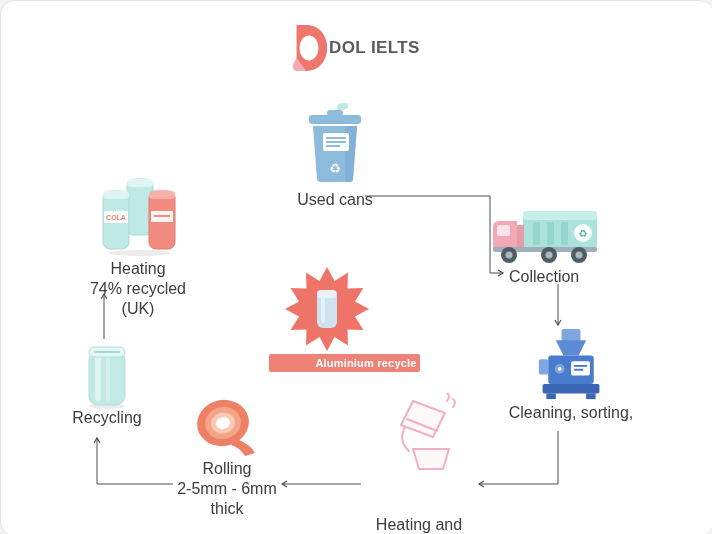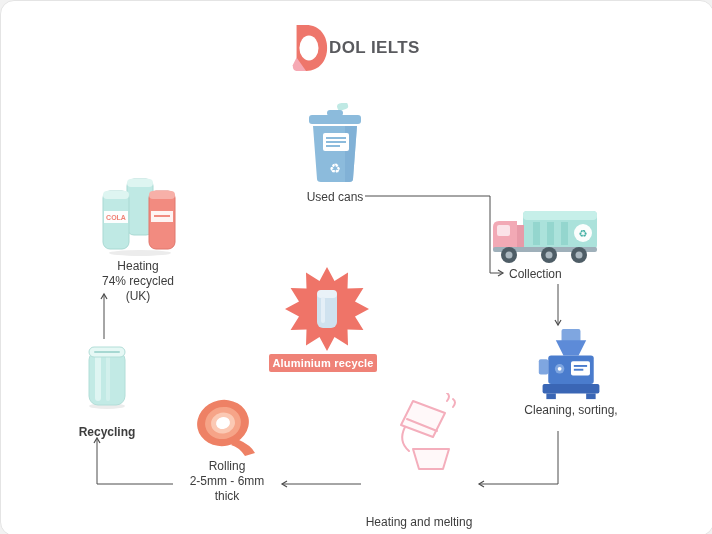--- a/index.html
+++ b/index.html
@@ -1,25 +1,25 @@
 <!DOCTYPE html>
 <html><head>
 <meta charset="utf-8">
 <style>
   html,body{margin:0;padding:0;background:#f2f2f2;font-family:"Liberation Sans",sans-serif;}
   .canvas{position:relative;width:712px;height:534px;background:#ffffff;border:1px solid #e4e4e4;
           border-radius:14px;overflow:hidden;margin:0 auto;}
   .abs{position:absolute;}
-  .label{font-size:12px;color:#3d3d3d;text-align:center;line-height:1.25;}
+  .label{font-size:16px;color:#3d3d3d;text-align:center;line-height:1.25;}
   .label .ln{display:block;}
   .logo{display:flex;align-items:center;gap:0;}
   .logo-text{font-size:17px;font-weight:700;color:#595a5e;letter-spacing:.4px;line-height:1.35;}
   .logo-text span{display:block;}
   .badge{background:#ef8277;color:#fff;font-size:11px;font-weight:700;letter-spacing:.2px;
-         height:18px;display:flex;align-items:center;justify-content:center;border-radius:2px;}
+         height:18px;display:flex;align-items:center;justify-content:center;border-radius:2px;padding-left:43px;}
   svg{display:block;}
   .arrows{pointer-events:none;}
 </style>
 </head>
 <body>
 
 <div class="canvas">
 
   <div class="abs logo" style="left:286px;top:22px;">
     <svg width="42" height="50" viewBox="0 0 44 52">
@@ -114,21 +114,21 @@
   </div>
 
   <svg class="abs" style="left:84px;top:342px;" width="44" height="66" viewBox="0 0 44 66">
     <ellipse cx="22" cy="63" rx="18" ry="3" fill="#ECECEC"></ellipse>
     <rect x="4" y="8" width="36" height="54" rx="9" fill="#C2EAE5" stroke="#B2DED8"></rect>
     <rect x="10" y="12" width="6" height="46" rx="3" fill="#DEF5F2"></rect>
     <rect x="21" y="12" width="4" height="46" rx="2" fill="#D2F0EC"></rect>
     <rect x="4" y="4" width="36" height="10" rx="5" fill="#E6F8F5" stroke="#B2DED8"></rect>
     <rect x="9" y="8" width="26" height="2" rx="1" fill="#A7D8D2"></rect>
   </svg>
-  <div class="abs label" style="left:70px;top:424px;width:72px;font-weight:bold;">Recycling</div>
+  <div class="abs label" style="left:70px;top:407px;width:72px;">Recycling</div>
 
   <svg class="abs" style="left:100px;top:176px;" width="78" height="80" viewBox="0 0 78 80">
     <ellipse cx="39" cy="76" rx="31" ry="3" fill="#ECECEC"></ellipse>
     <rect x="26" y="2" width="26" height="56" rx="7" fill="#BFE9E4" stroke="#A9D9D3"></rect>
     <rect x="26" y="2" width="26" height="8" rx="4" fill="#DEF5F1"></rect>
     <rect x="48" y="14" width="26" height="58" rx="7" fill="#F28B80" stroke="#E0766C"></rect>
     <rect x="48" y="14" width="26" height="8" rx="4" fill="#F7B0A8"></rect>
     <rect x="50" y="34" width="22" height="11" fill="#ffffff" opacity="0.9"></rect>
     <rect x="53" y="38" width="16" height="2" fill="#F28B80"></rect>
     <rect x="2" y="14" width="26" height="58" rx="7" fill="#BFE9E4" stroke="#A9D9D3"></rect>

